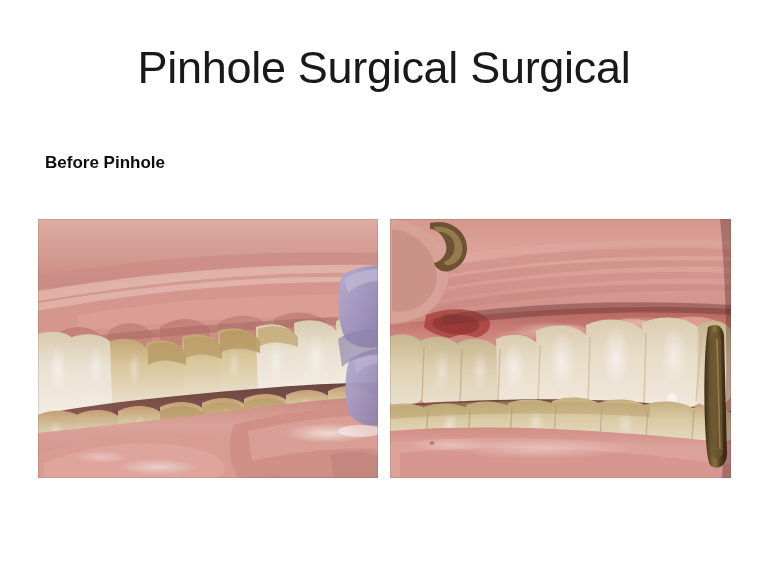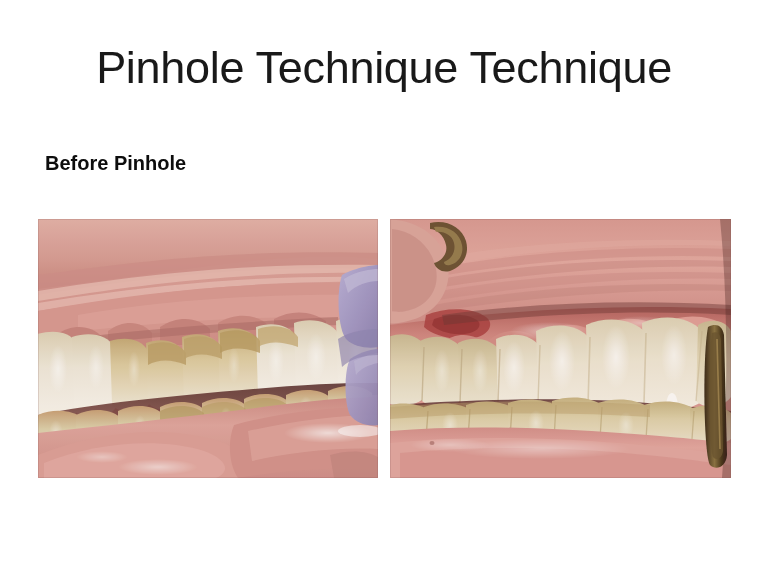--- a/index.html
+++ b/index.html
@@ -30,21 +30,21 @@
     letter-spacing: -0.3px;
     color: #191919;
     white-space: nowrap;
   }
 
   
   .caption {
     position: absolute;
     font-family: "Liberation Sans", sans-serif;
     font-weight: 700;
-    font-size: 20px;
+    font-size: 17px;
     line-height: 24px;
     color: #0d0d0d;
     white-space: nowrap;
   }
   #caption-before { left: 45px; top: 151px; }
   #caption-after  { left: 399px; top: 151px; }
 
   
   .photo {
     position: absolute;
@@ -65,21 +65,21 @@
     inset: 0;
     box-shadow: inset 0 0 0 1px rgba(120, 80, 75, 0.18);
     pointer-events: none;
   }
 </style>
 </head>
 <body>
 
 <div id="slide">
 
-  <div id="slide-title">Pinhole Technique Technique</div>
+  <div id="slide-title">Pinhole Surgical Surgical</div>
 
   <div class="caption" id="caption-before">Before Pinhole</div>
 
 
   <div class="photo" id="photo-before">
     <svg viewBox="0 0 340 259" preserveAspectRatio="none">
       <defs>
         <linearGradient id="bGum" x1="0" y1="0" x2="0" y2="1">
           <stop offset="0%" stop-color="#e0aaa2"></stop>
           <stop offset="45%" stop-color="#d4938b"></stop>

